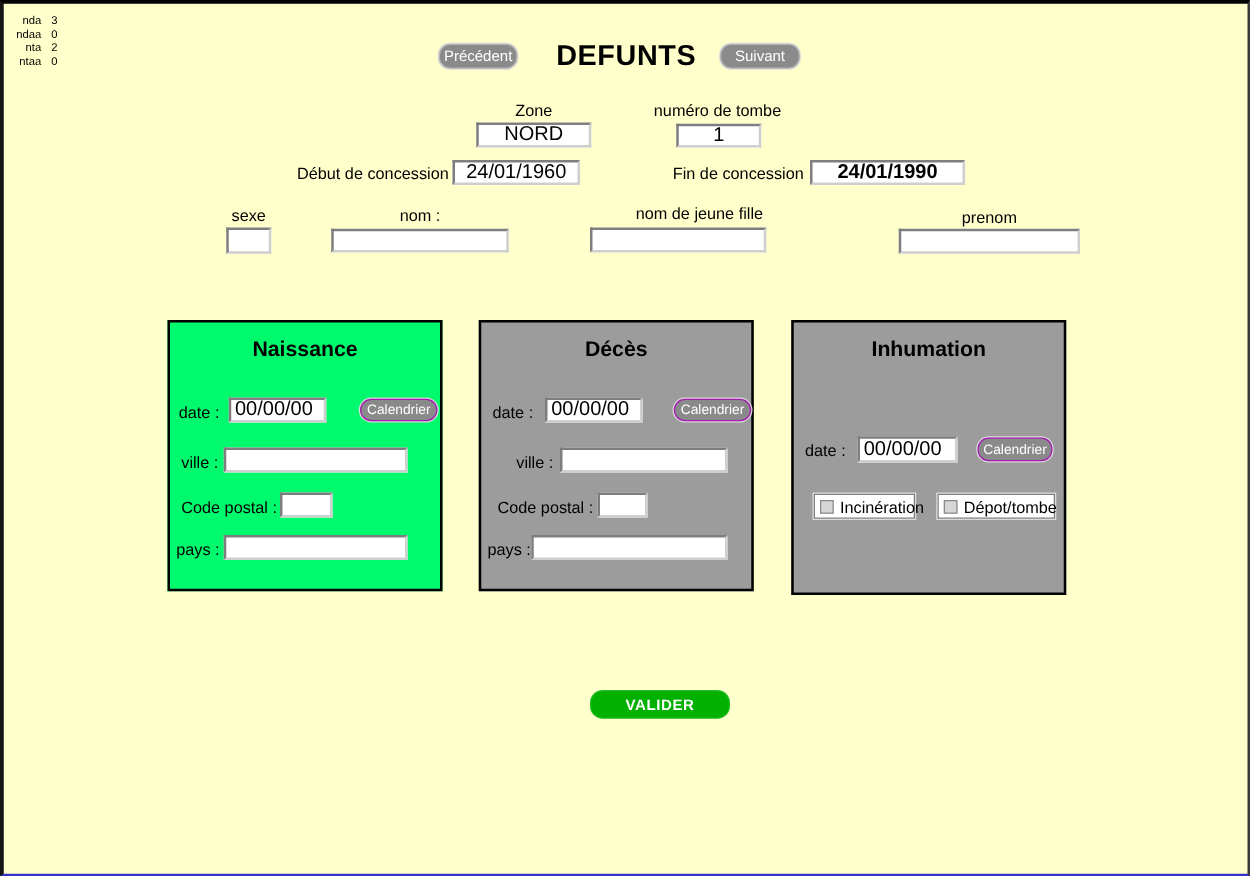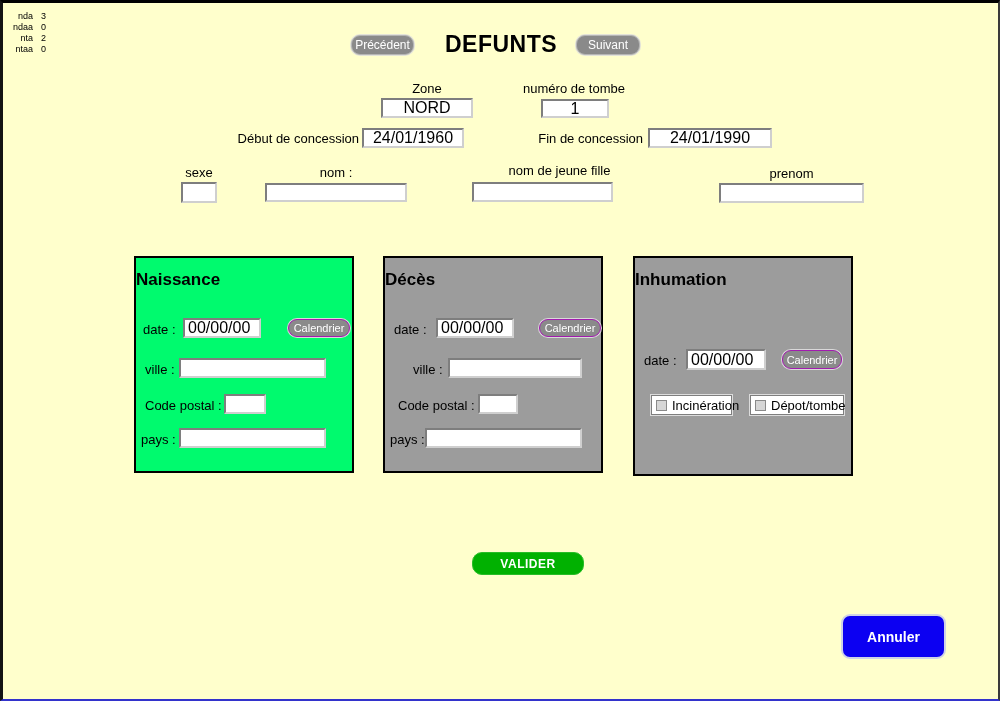--- a/index.html
+++ b/index.html
@@ -38,37 +38,37 @@
   }
   .center { text-align:center; }
 
   .zone-lbl   { left:378px; top:78px;  width:92px;  text-align:center; }
   .zone-inp   { left:378px; top:95px;  width:92px;  height:20px; }
   .tomb-lbl   { left:518px; top:78px;  width:106px; text-align:center; }
   .tomb-inp   { left:538px; top:96px;  width:68px;  height:19px; }
   .start-lbl  { left:228px; top:128px; width:128px; text-align:right; }
   .start-inp  { left:359px; top:125px; width:102px; height:20px; }
   .end-lbl    { left:512px; top:128px; width:128px; text-align:right; }
-  .end-inp    { left:645px; top:125px; width:124px; height:20px; }
+  .end-inp    { left:645px; top:125px; width:124px; height:20px;font-weight:bold; }
 
   .sexe-lbl   { left:171px; top:162px; width:50px;  text-align:center; }
   .sexe-inp   { left:178px; top:179px; width:36px;  height:21px; }
   .nom-lbl    { left:283px; top:162px; width:100px; text-align:center; }
   .nom-inp    { left:262px; top:180px; width:142px; height:19px; }
   .njf-lbl    { left:486px; top:160px; width:141px; text-align:center; }
   .njf-inp    { left:469px; top:179px; width:141px; height:20px; }
   .prenom-lbl { left:716px; top:163px; width:145px; text-align:center; }
   .prenom-inp { left:716px; top:180px; width:145px; height:20px; }
 
   
   .panel { position:absolute; top:253px; width:220px; height:217px; border:2px solid #000; }
   .naissance { left:131px; background:#00fa6e; }
   .deces     { left:380px; background:#9c9c9c; }
   .inhumation{ left:630px; background:#9c9c9c; height:220px; }
-  .panel-title { position:absolute; left:0; right:0; top:12px; 
+  .panel-title { position:absolute; left:0; right:0; top:12px; text-align:center;
                  font-size:17px; font-weight:bold; color:#000; }
   .plbl { position:absolute; font-size:13px; color:#000; }
   .panel .inp { position:absolute; }
   .date-lbl { left:7px;  top:64px; }
   .date-inp { left:47px; top:60px; width:78px; height:20px; }
   .cal-btn {
     position:absolute; left:152px; top:61px; width:62px; height:18px;
     background:#8a8a8a; color:#fff; font-size:11px; font-family:"Liberation Sans", sans-serif;
     border:1px solid #a21caf; border-radius:9px; box-shadow:0 0 0 1px #d9d9d9;
     cursor:pointer; padding:0;
@@ -201,15 +201,14 @@
       <span class="chk-box"></span>
       <span>Incinération</span>
     </div>
     <div class="chk-group chk-depot">
       <span class="chk-box"></span>
       <span>Dépot/tombe</span>
     </div>
   </div>
 
   <button class="valider-btn">VALIDER</button>
-  <button class="annuler-btn">Annuler</button>
 
 </div>
 
 </body></html>

